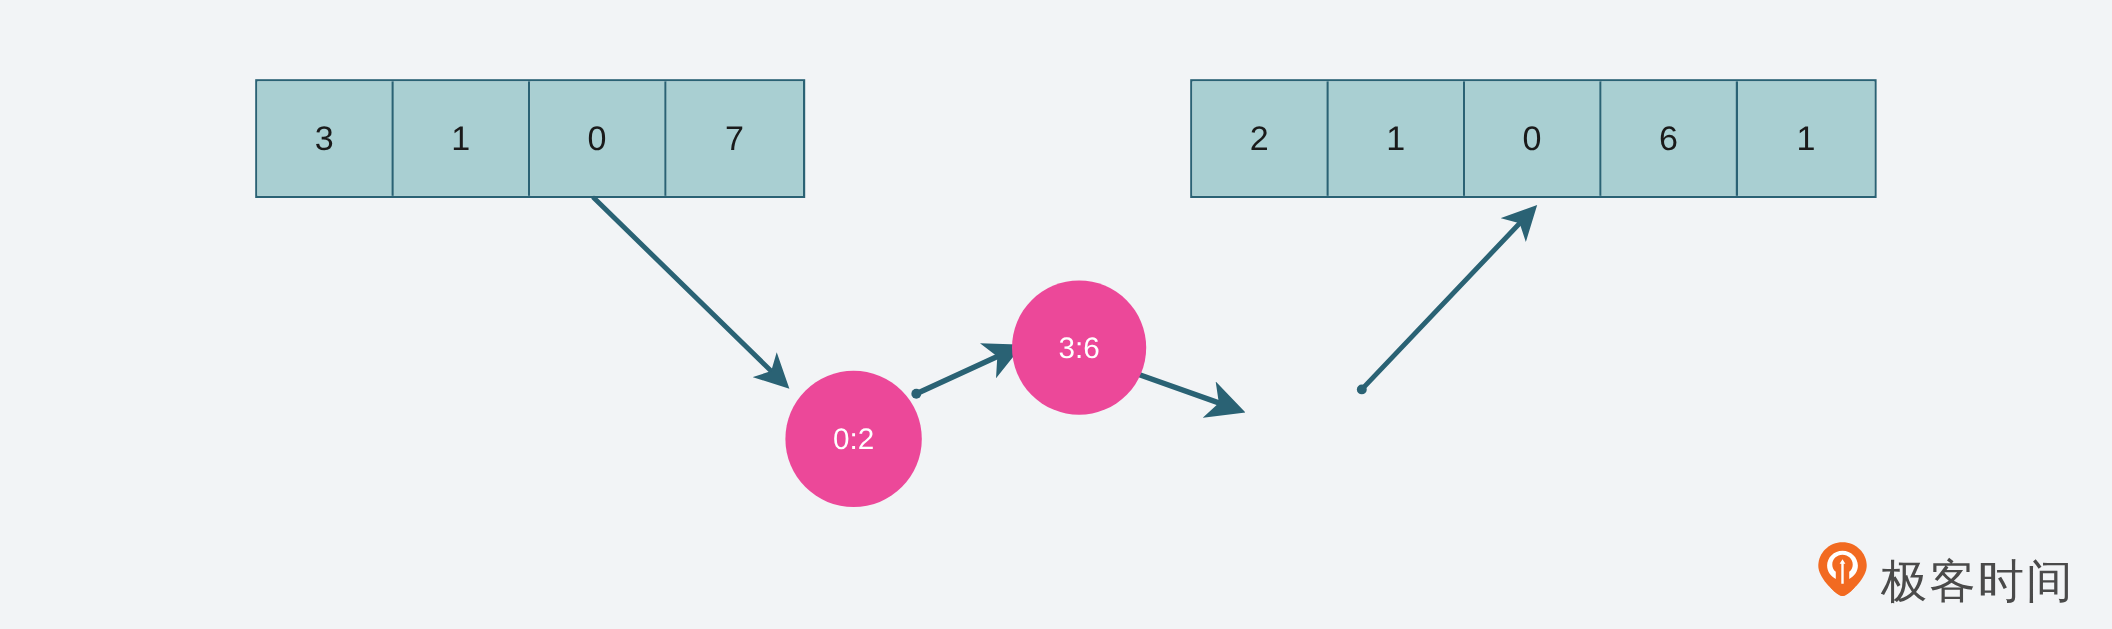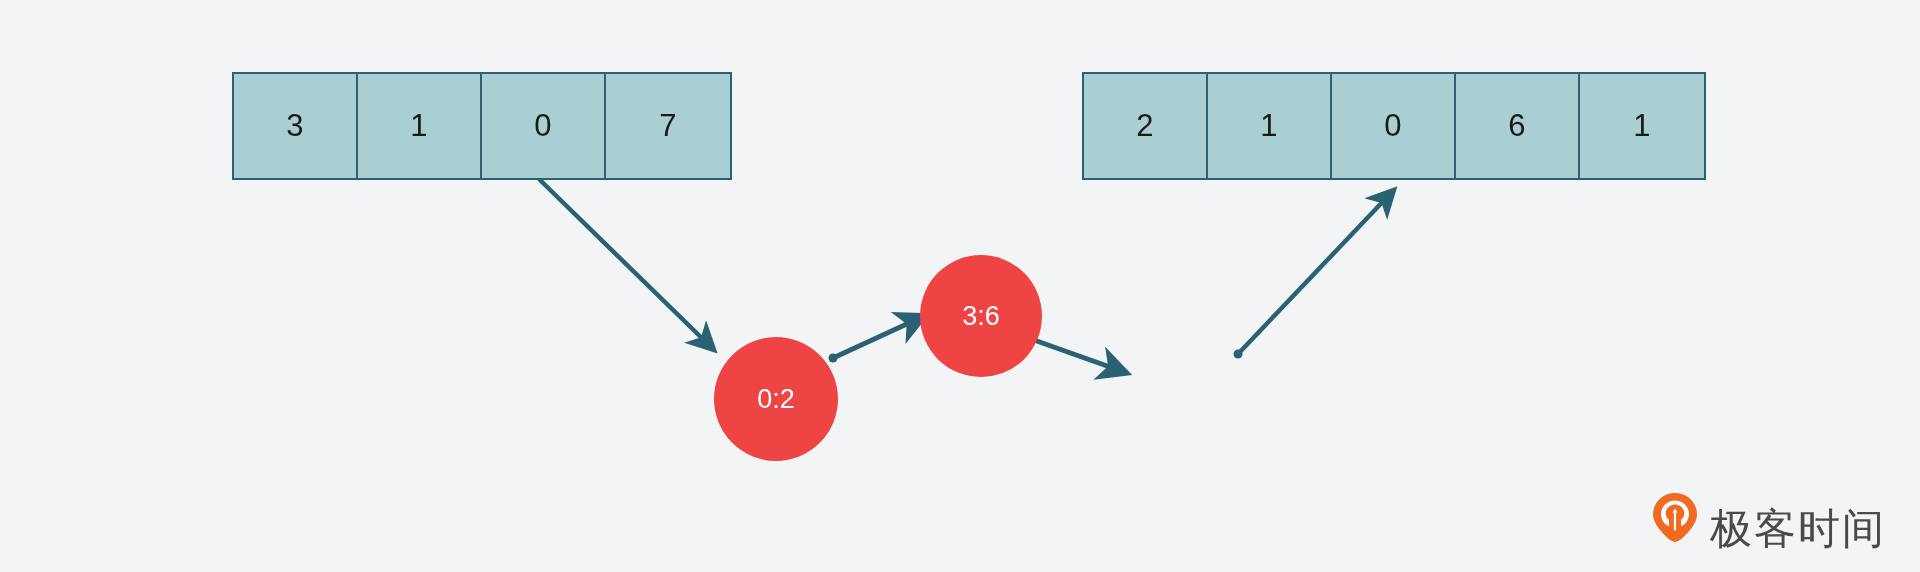--- a/index.html
+++ b/index.html
@@ -46,21 +46,21 @@
     color: #1a1a1a;
     font-family: "Liberation Sans", sans-serif;
     letter-spacing: 0.5px;
   }
   .cell:last-child { border-right: none; }
 
   
   .node {
     position: absolute;
     border-radius: 50%;
-    background: #ef4444;
+    background: #ec4899;
     color: #ffffff;
     display: flex;
     align-items: center;
     justify-content: center;
     font-size: 27px;
     font-family: "Liberation Sans", sans-serif;
     box-sizing: border-box;
   }
   .node.n0 { left: 714px; top: 337px; width: 124px; height: 124px; }
   .node.n1 { left: 920px; top: 255px; width: 122px; height: 122px; }

